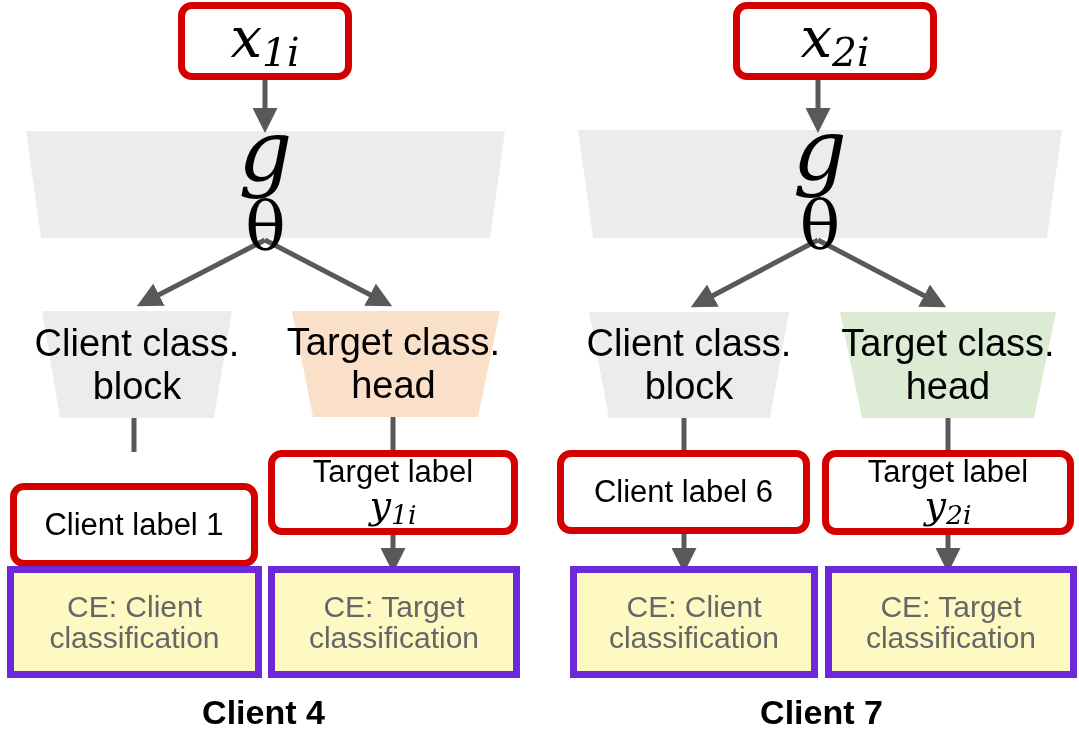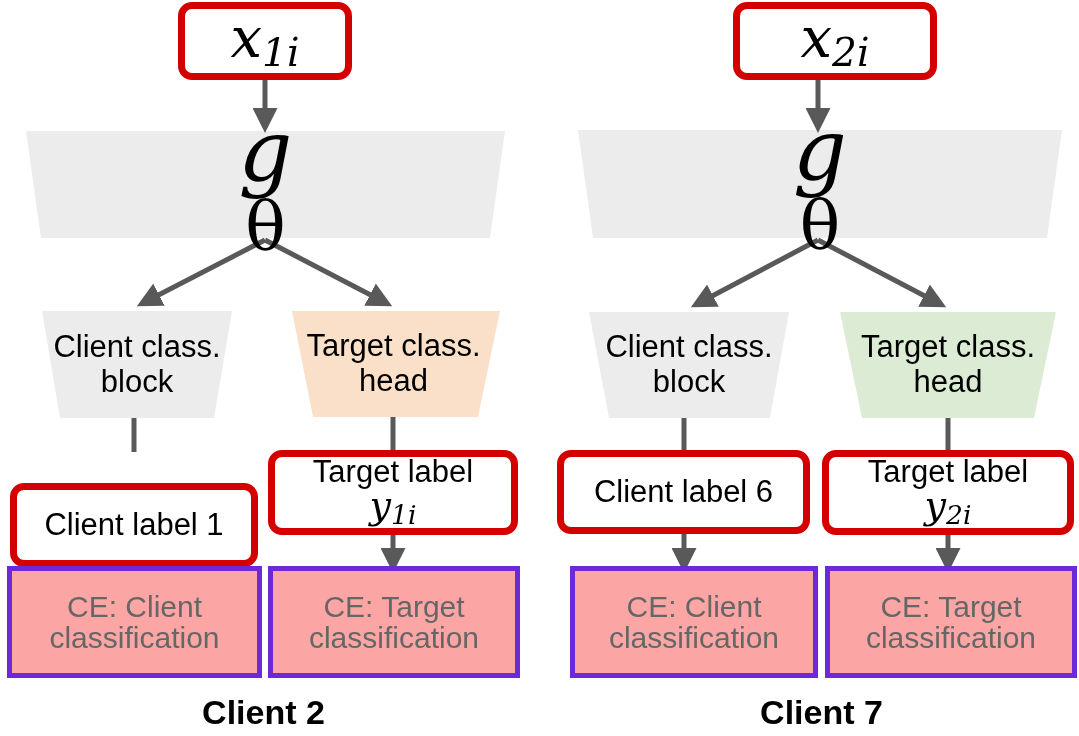--- a/index.html
+++ b/index.html
@@ -58,38 +58,38 @@
     font-size: 0.70em;
     font-style: italic;
     vertical-align: -0.22em;
     letter-spacing: 0px;
   }
   .redbox .ln1 { display:block; }
   .redbox .ln2 { display:block; font-size: 38px; margin-top: -2px; }
 
   
   .bluebox {
-    border: 5px solid #6d28d9;
-    background: #fca5a5;
+    border: 7px solid #6d28d9;
+    background: #fef9c3;
     color: #666666;
     font-size: 30px;
     flex-direction: column;
   }
   .bluebox span { display:block; }
 
   
   .trap-label {
     position: absolute;
     display: flex;
     align-items: center;
     justify-content: center;
     flex-direction: column;
     text-align: center;
     color: #000000;
-    font-size: 31px;
+    font-size: 38px;
     line-height: 1.12;
     pointer-events: none;
   }
   .trap-label span { display:block; }
   .trap-label.big {
     font-family: "DejaVu Serif", serif;
     font-style: italic;
     font-size: 84px;
     line-height: 1;
   }
@@ -180,21 +180,21 @@
   <div class="node bluebox" style="left:7px; top:566px; width:255px; height:112px;">
     <span>CE: Client</span>
     <span>classification</span>
   </div>
 
   <div class="node bluebox" style="left:268px; top:566px; width:252px; height:112px;">
     <span>CE: Target</span>
     <span>classification</span>
   </div>
 
-  <div class="caption" style="left:7px; top:693px; width:513px;">Client 2</div>
+  <div class="caption" style="left:7px; top:693px; width:513px;">Client 4</div>
 
   <div class="node redbox math" style="left:733px; top:2px; width:204px; height:78px;">
     <span class="math-var"><span>x</span><span class="sub">2i</span></span>
   </div>
 
   <div class="trap-label big" style="left:578px; top:130px; width:484px; height:108px;">
     <span class="math-var">
         <span>g</span>
         <span class="sub" style="font-style:normal;font-size:0.80em;vertical-align:0em;">θ</span>
       </span>

